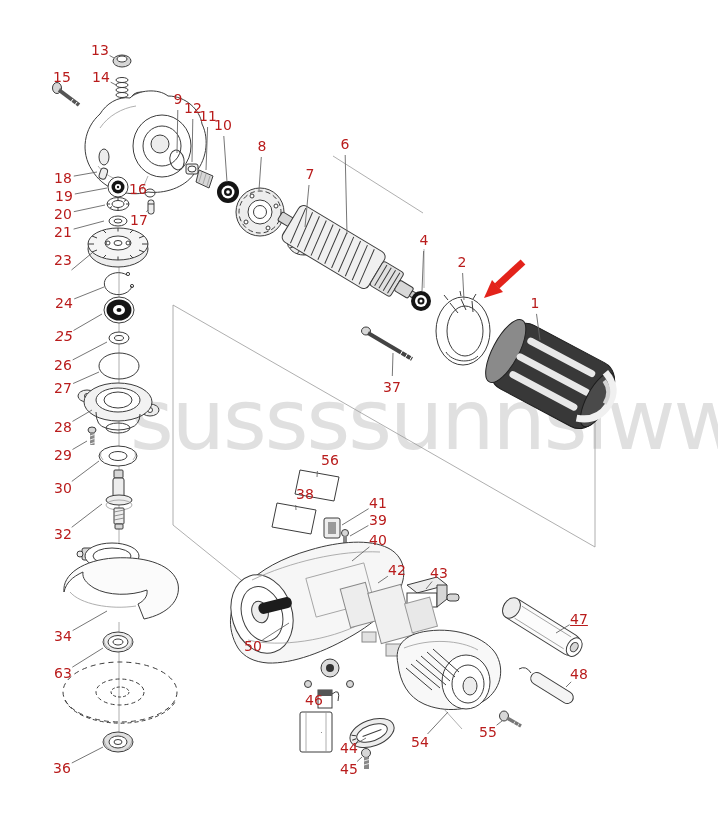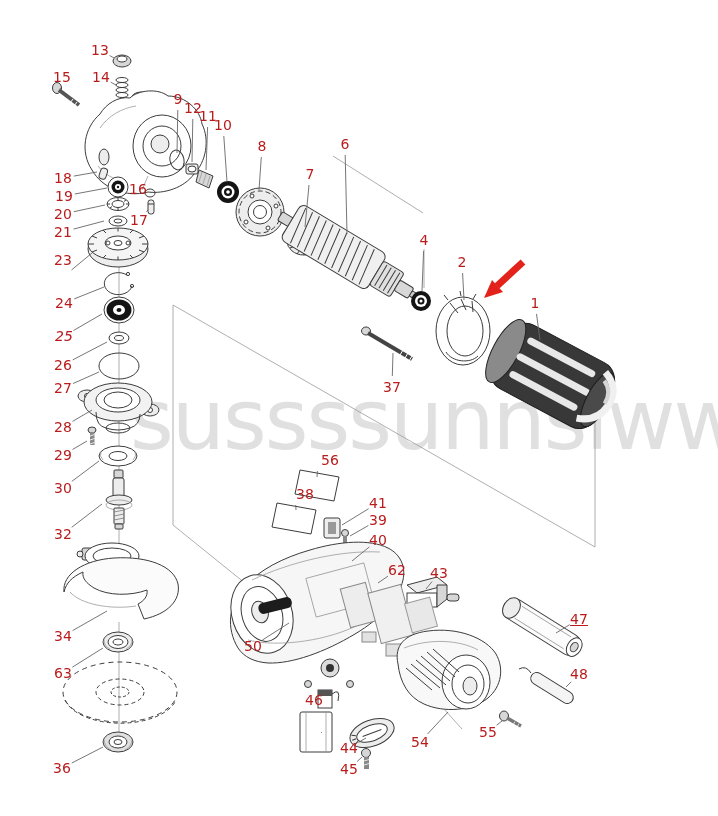--- a/index.html
+++ b/index.html
@@ -469,21 +469,21 @@
       <span class="part-label" style="left: 63px; top: 488px;">30</span>
       <span class="part-label" style="left: 63px; top: 534px;">32</span>
       <span class="part-label" style="left: 63px; top: 636px;">34</span>
       <span class="part-label" style="left: 63px; top: 673px;">63</span>
       <span class="part-label" style="left: 62px; top: 768px;">36</span>
       <span class="part-label" style="left: 330px; top: 460px;">56</span>
       <span class="part-label" style="left: 305px; top: 494px;">38</span>
       <span class="part-label" style="left: 378px; top: 503px;">41</span>
       <span class="part-label" style="left: 378px; top: 520px;">39</span>
       <span class="part-label" style="left: 378px; top: 540px;">40</span>
-      <span class="part-label" style="left: 397px; top: 570px;">62</span>
+      <span class="part-label" style="left: 397px; top: 570px;">42</span>
       <span class="part-label" style="left: 439px; top: 573px;">43</span>
       <span class="part-label" style="left: 253px; top: 646px;">50</span>
       <span class="part-label" style="left: 314px; top: 700px;">46</span>
       <span class="part-label" style="left: 349px; top: 748px;">44</span>
       <span class="part-label" style="left: 349px; top: 769px;">45</span>
       <span class="part-label" style="left: 420px; top: 742px;">54</span>
       <span class="part-label" style="left: 488px; top: 732px;">55</span>
       <span class="part-label" style="left: 579px; top: 619px; text-decoration: underline;">47</span>
       <span class="part-label" style="left: 579px; top: 674px;">48</span>
     </div>

